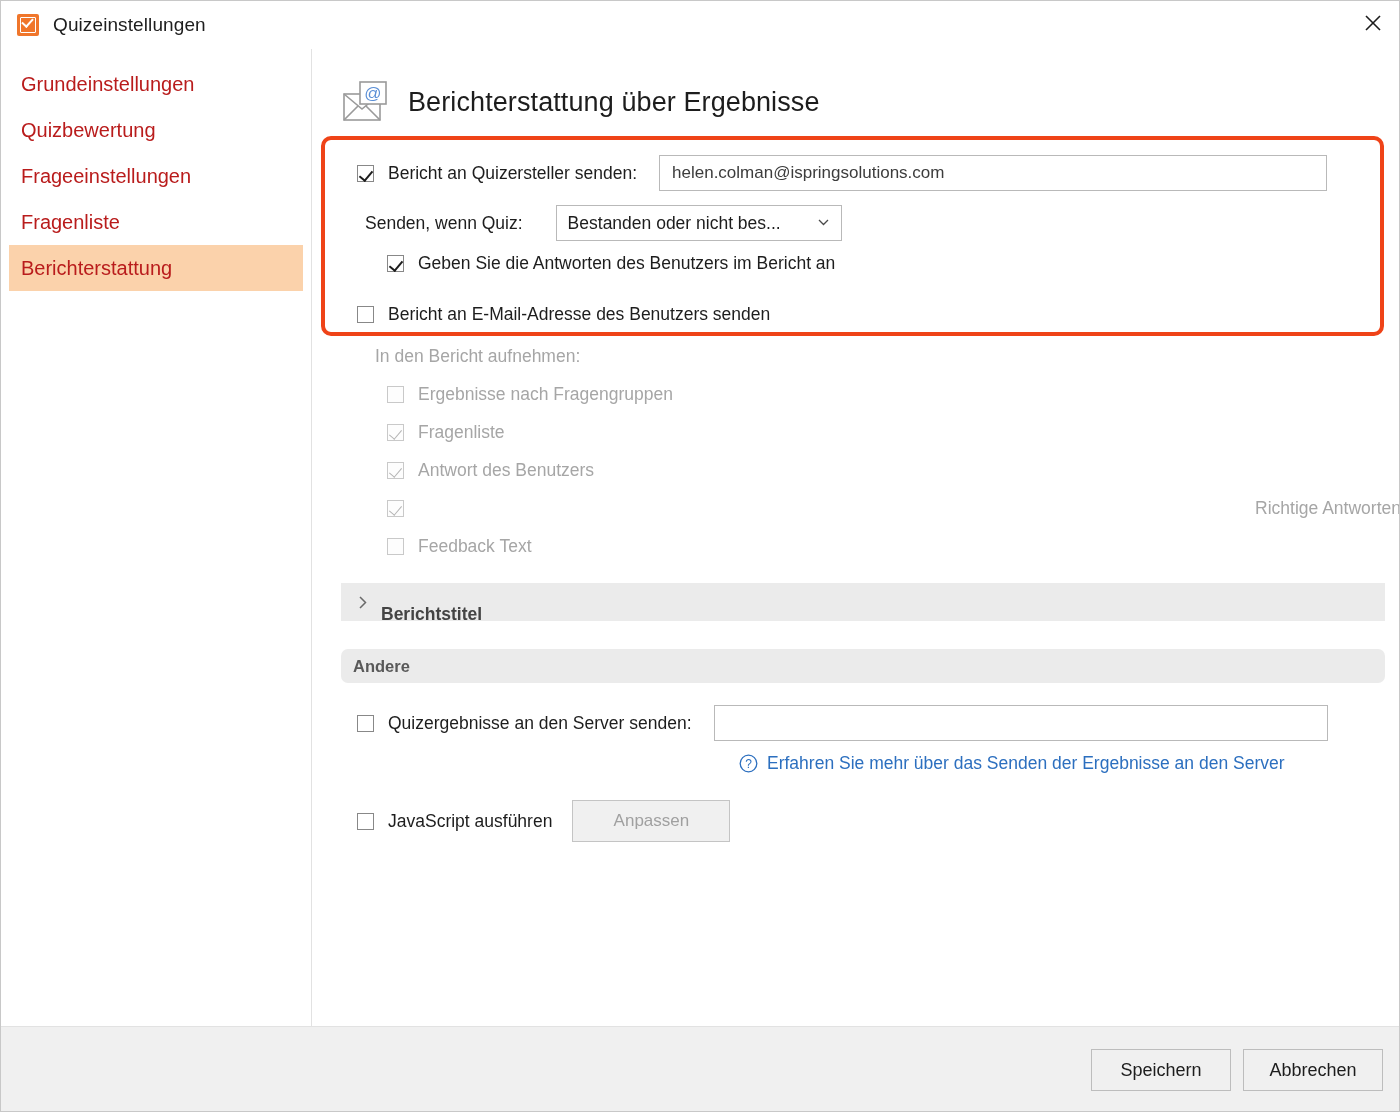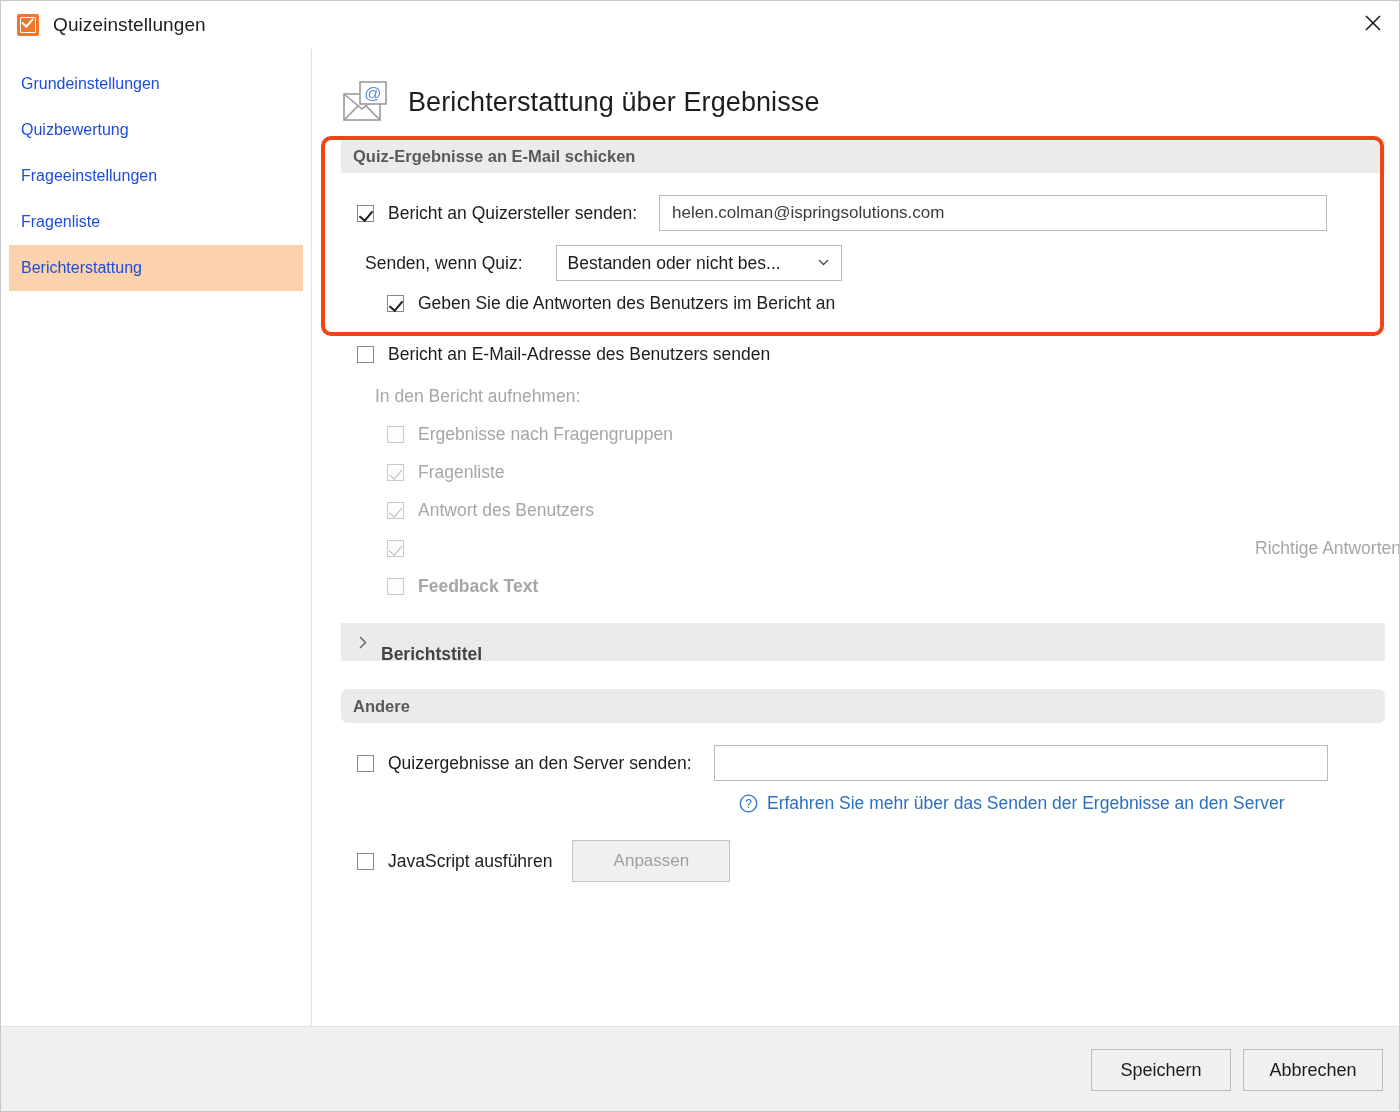--- a/index.html
+++ b/index.html
@@ -71,22 +71,22 @@
     width: 311px; height: 977px;
     background: #ffffff;
     border-right: 1px solid #e2e2e2;
     padding-top: 12px;
   }
   .side-item {
     height: 46px;
     display: flex; align-items: center;
     margin: 0 8px;
     padding-left: 12px;
-    font-size: 16px;
-    color: #1d4ed8;
+    font-size: 20px;
+    color: #b91c1c;
     cursor: pointer;
   }
   .side-item.selected { background: #fbd2ab; }
 
   
   .main {
     position: absolute; left: 312px; top: 0;
     width: 1088px; height: 977px;
     background: #ffffff;
   }
@@ -285,21 +285,20 @@
             <path d="M2 39 L16 25 M38 39 L24 25" fill="none" stroke="#9a9a9a" stroke-width="1.6"></path>
             <rect x="18" y="1" width="26" height="22" fill="#ffffff" stroke="#9a9a9a" stroke-width="1.6"></rect>
             <text x="31" y="18" font-family="'Liberation Sans', sans-serif" font-size="17" fill="#5b8fd6" text-anchor="middle">@</text>
           </svg>
         </div>
         <div class="page-title">Berichterstattung über Ergebnisse</div>
       </div>
 
       <div class="highlight-box"></div>
 
-      <div class="section-bar" style="margin:6px 16px 0 28px;">Quiz-Ergebnisse an E-Mail schicken</div>
 
       <div class="row" style="margin:22px 0 0 44px;">
         <span class="cb checked"></span>
         <span class="cb-label">Bericht an Quizersteller senden:</span>
         <input class="text-input" style="width: 668px; margin-left: 22px;" type="text" value="helen.colman@ispringsolutions.com">
       </div>
 
       <div class="row" style="margin:14px 0 0 52px;text-align:right;">
         <span class="plain-label">Senden, wenn Quiz:</span>
         <div class="combo" style="margin-left:33px;">
@@ -333,21 +332,21 @@
         <span class="cb-label muted">Fragenliste</span>
       </div>
       <div class="row" style="margin:17px 0 0 74px;">
         <span class="cb disabled checked"></span>
         <span class="cb-label muted">Antwort des Benutzers</span>
       </div>
       <div class="row" style="margin:17px 0 0 74px;justify-content:space-between;">
         <span class="cb disabled checked"></span>
         <span class="cb-label muted">Richtige Antworten</span>
       </div>
-      <div class="row" style="margin:17px 16px 0 74px;font-weight:bold;">
+      <div class="row" style="margin:17px 16px 0 74px;">
         <span class="cb disabled"></span>
         <span class="cb-label muted">Feedback Text</span>
       </div>
 
       <div class="collapse-bar" style="margin:26px 16px 0 28px;">
         <svg class="chev-right" viewBox="0 0 8 13" aria-hidden="true">
           <path d="M1 1 L6.5 6.5 L1 12" fill="none" stroke="#6a6a6a" stroke-width="1.5"></path>
         </svg>
         <span class="collapse-title">Berichtstitel</span>
       </div>

